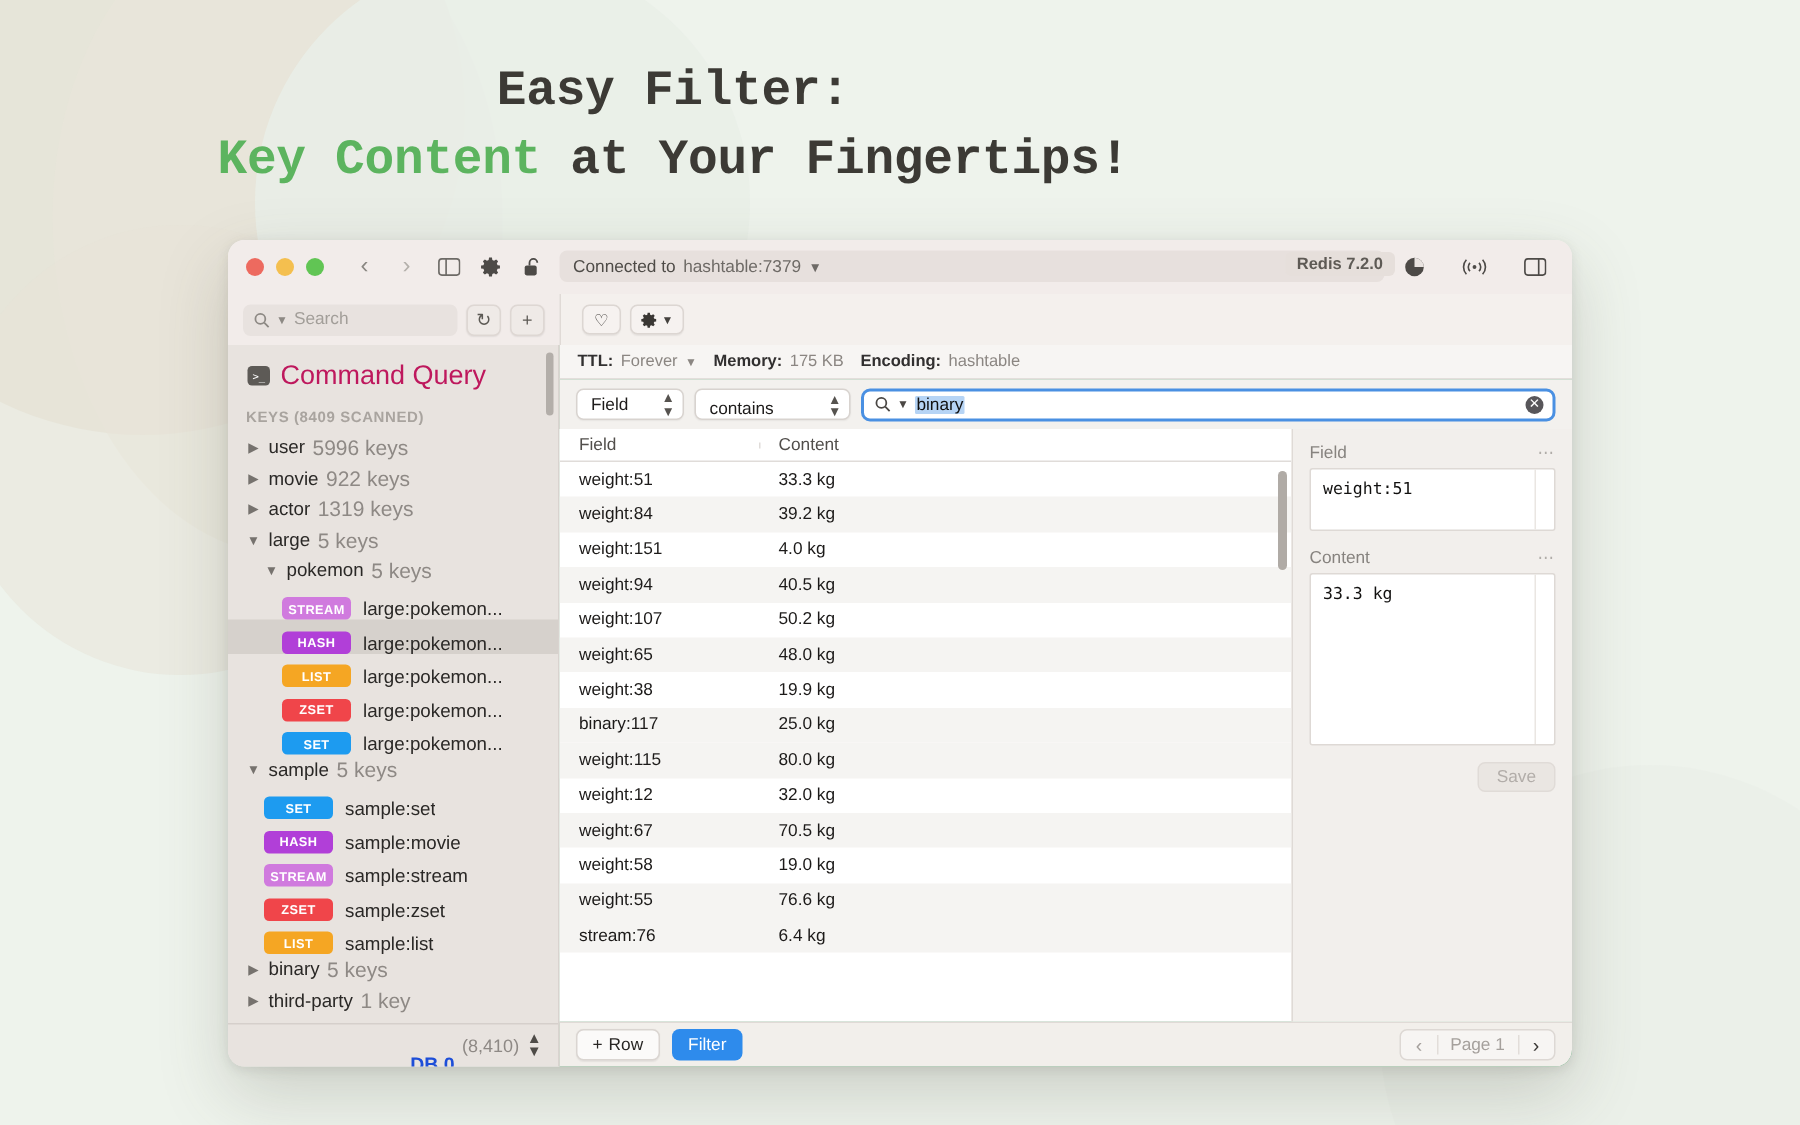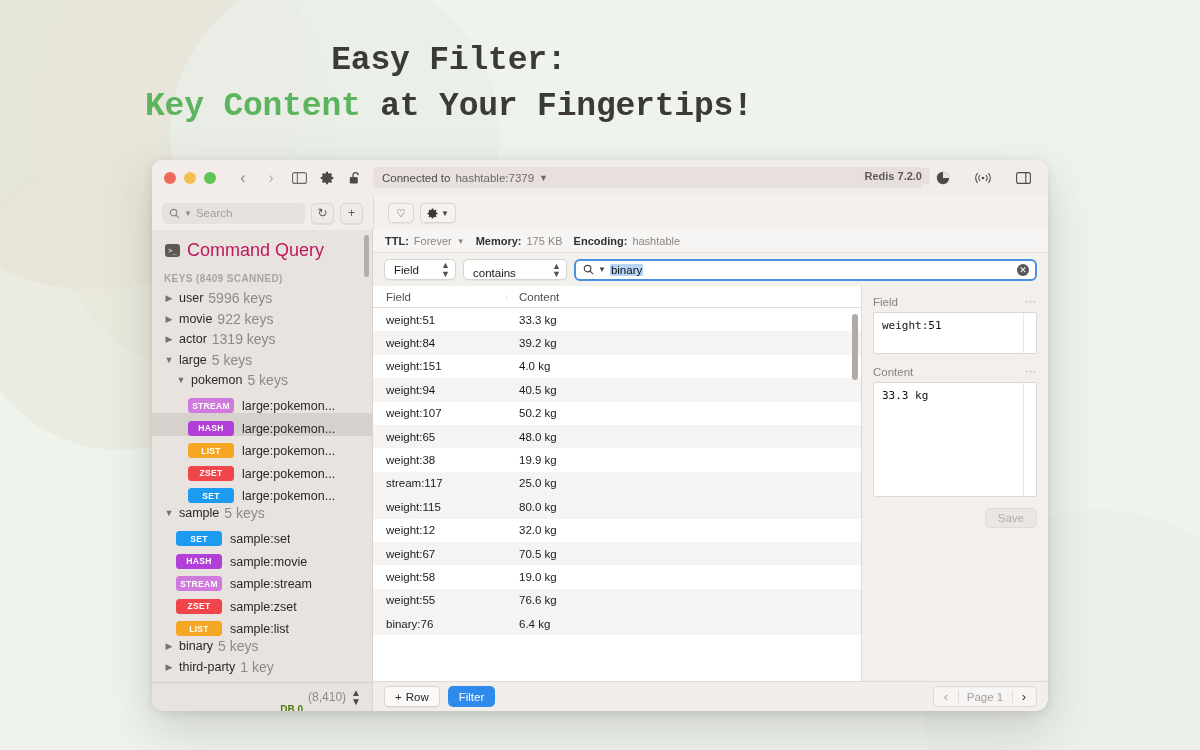--- a/index.html
+++ b/index.html
@@ -213,21 +213,21 @@
     background: #b3aea9;
   }
 
   .dbbar {
     height: 29px; flex: 0 0 29px;
     border-top: .5px solid #d5cfcb;
     display: flex; align-items: center; justify-content: flex-end;
     padding-right: 11px; gap: 5px;
     background: #e8e3df;
   }
-  .dbbar .dbtxt { font-size: 10px; color: #4d7c0f; font-weight: 600; margin-top: 25px; }
+  .dbbar .dbtxt { font-size: 13px; color: #1d4ed8; font-weight: 600; margin-top: 25px; }
   .dbbar .dbcnt { font-size: 12px; color: #8e8985; font-weight: normal; }
   .stepper { font-size: 10px; color: #4e4b47; line-height: .95; display:flex; flex-direction:column; }
 
   
   .center { flex: 1; display: flex; flex-direction: column; min-width: 0; background: #15803d; }
   .infobar {
     height: 23px; flex: 0 0 23px;
     display: flex; align-items: center; gap: 5px;
     padding: 0 12px;
     font-size: 11px;
@@ -655,21 +655,21 @@
               </div>
             <div class="trow alt">
                 <div class="td1">weight:65</div>
                 <div class="td2">48.0 kg</div>
               </div>
             <div class="trow">
                 <div class="td1">weight:38</div>
                 <div class="td2">19.9 kg</div>
               </div>
             <div class="trow alt">
-                <div class="td1">stream:117</div>
+                <div class="td1">binary:117</div>
                 <div class="td2">25.0 kg</div>
               </div>
             <div class="trow alt">
                 <div class="td1">weight:115</div>
                 <div class="td2">80.0 kg</div>
               </div>
             <div class="trow">
                 <div class="td1">weight:12</div>
                 <div class="td2">32.0 kg</div>
               </div>
@@ -679,21 +679,21 @@
               </div>
             <div class="trow">
                 <div class="td1">weight:58</div>
                 <div class="td2">19.0 kg</div>
               </div>
             <div class="trow alt">
                 <div class="td1">weight:55</div>
                 <div class="td2">76.6 kg</div>
               </div>
             <div class="trow alt">
-                <div class="td1">binary:76</div>
+                <div class="td1">stream:76</div>
                 <div class="td2">6.4 kg</div>
               </div>
           </div>
           <div class="tbl-scrollbar"></div>
         </div>
 
         <div class="rpanel">
           <div class="rp-head">
             <span>Field</span>
             <span class="dots">⋯</span>

